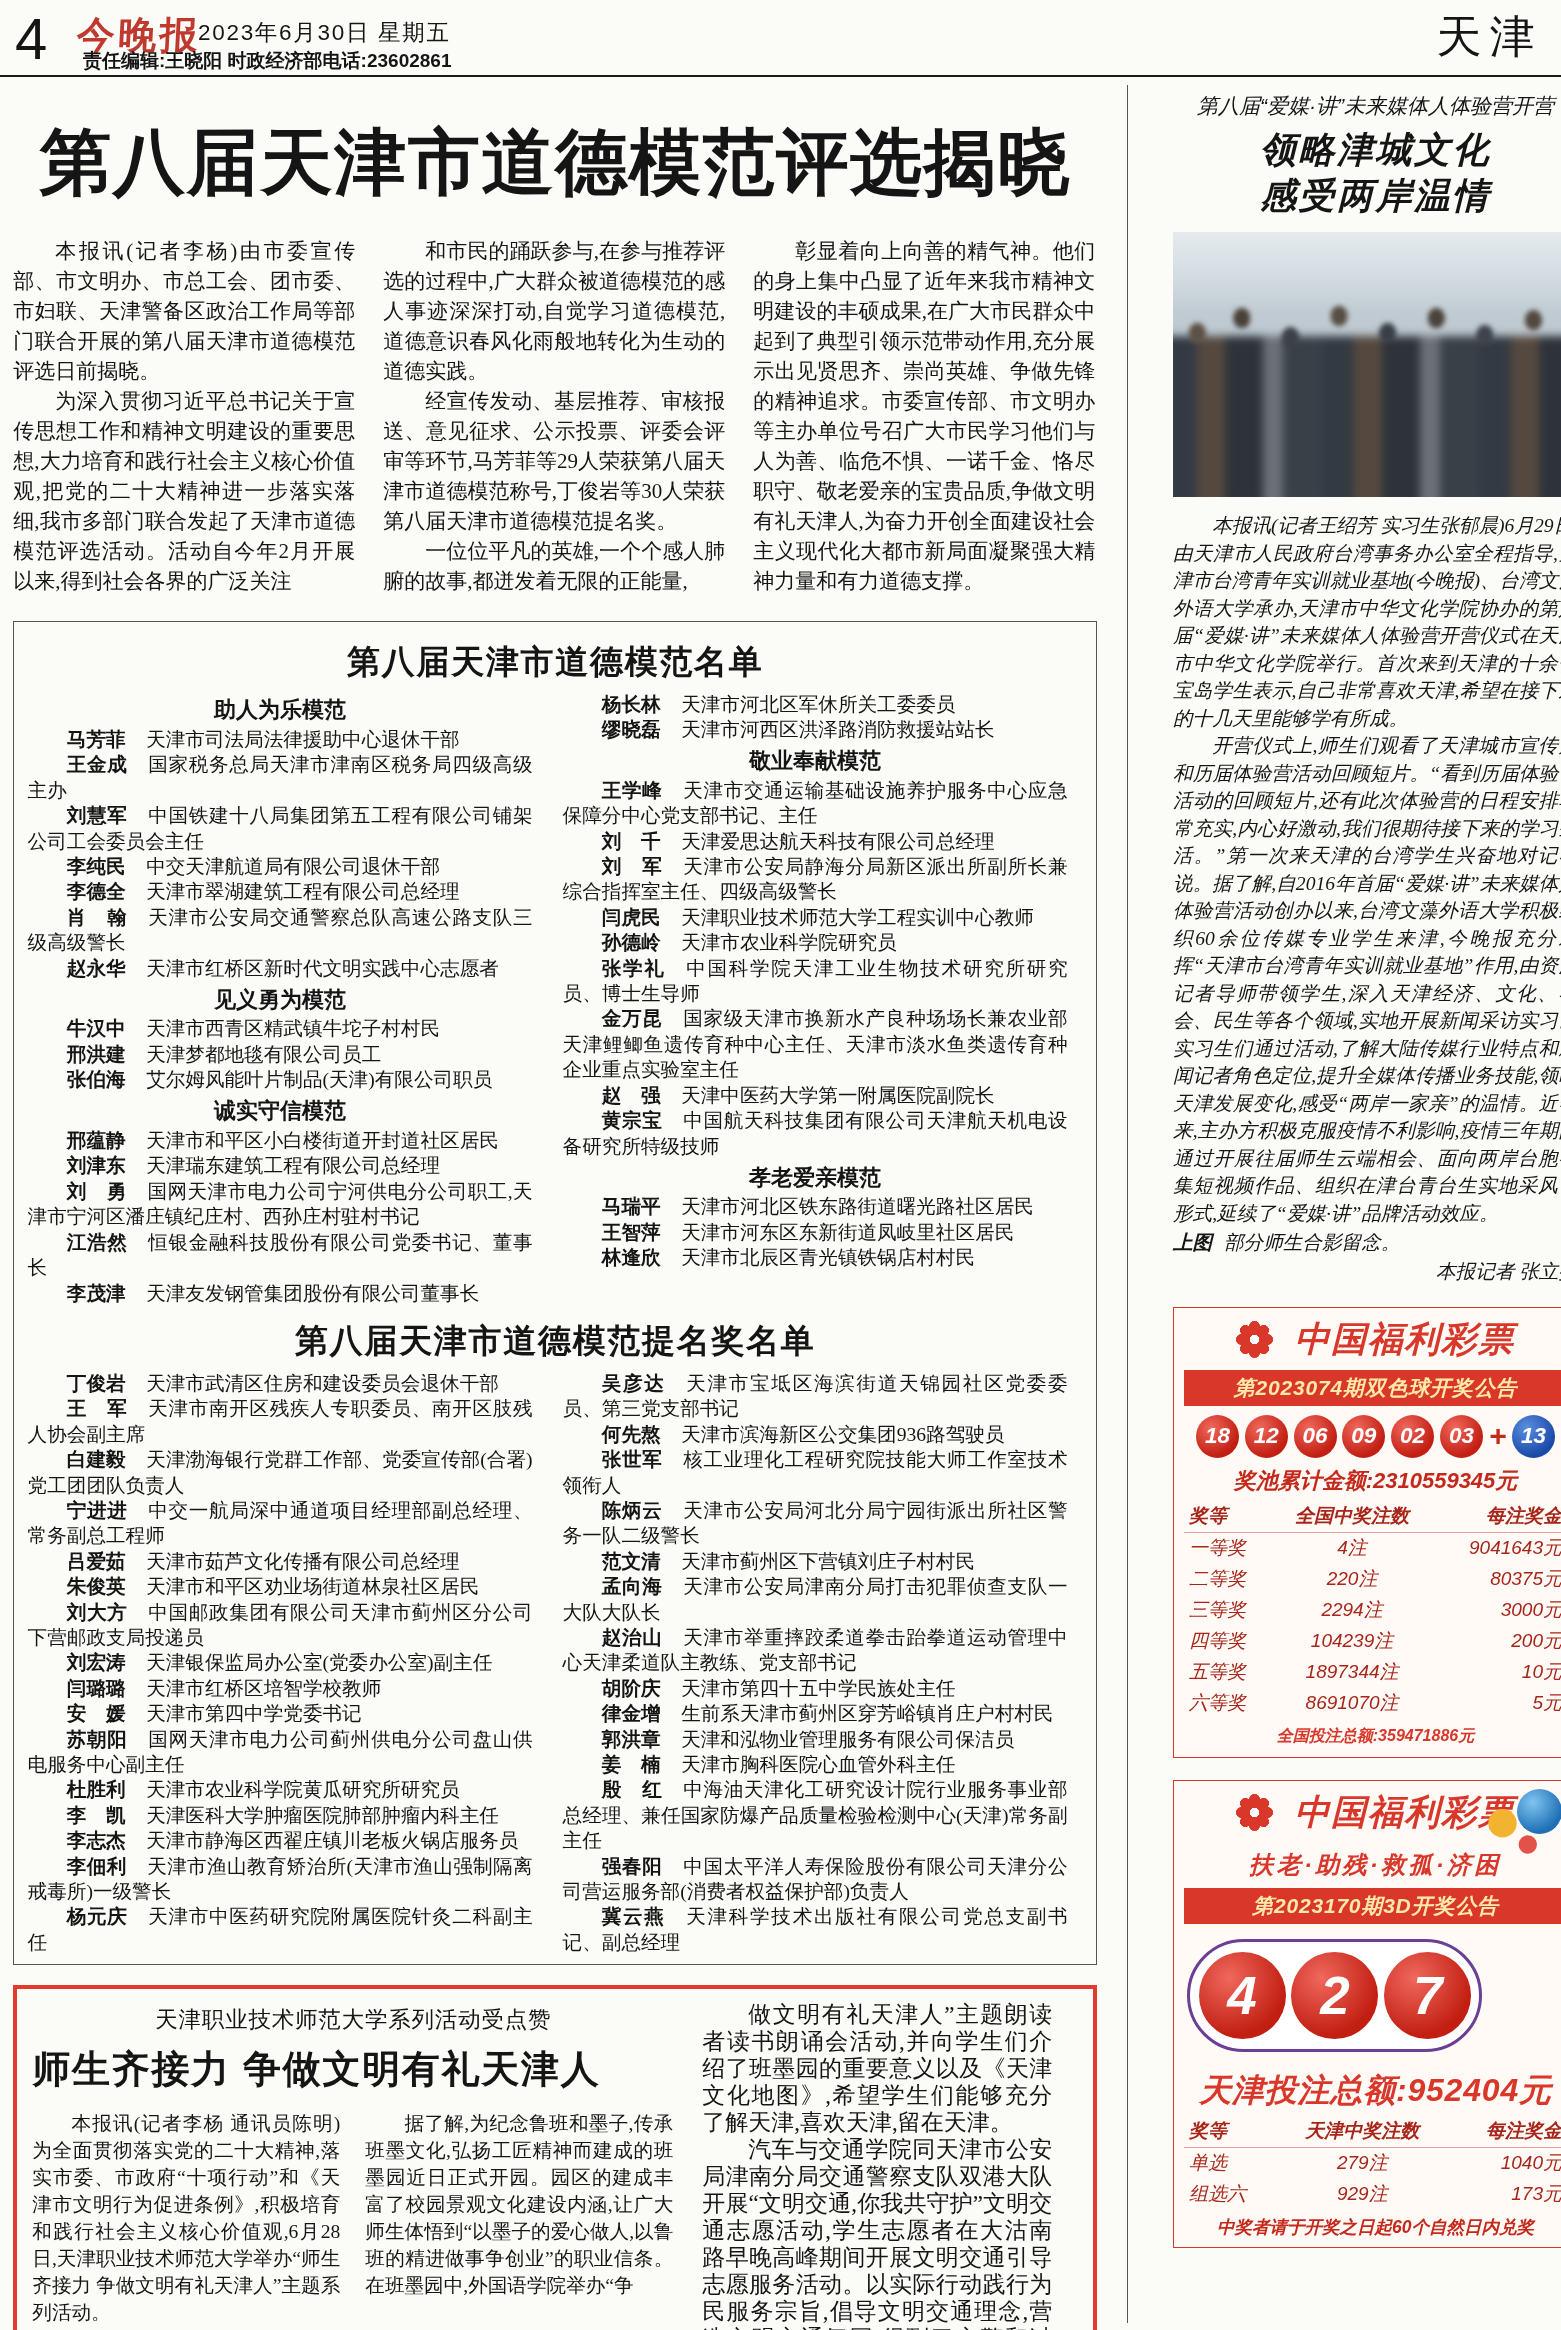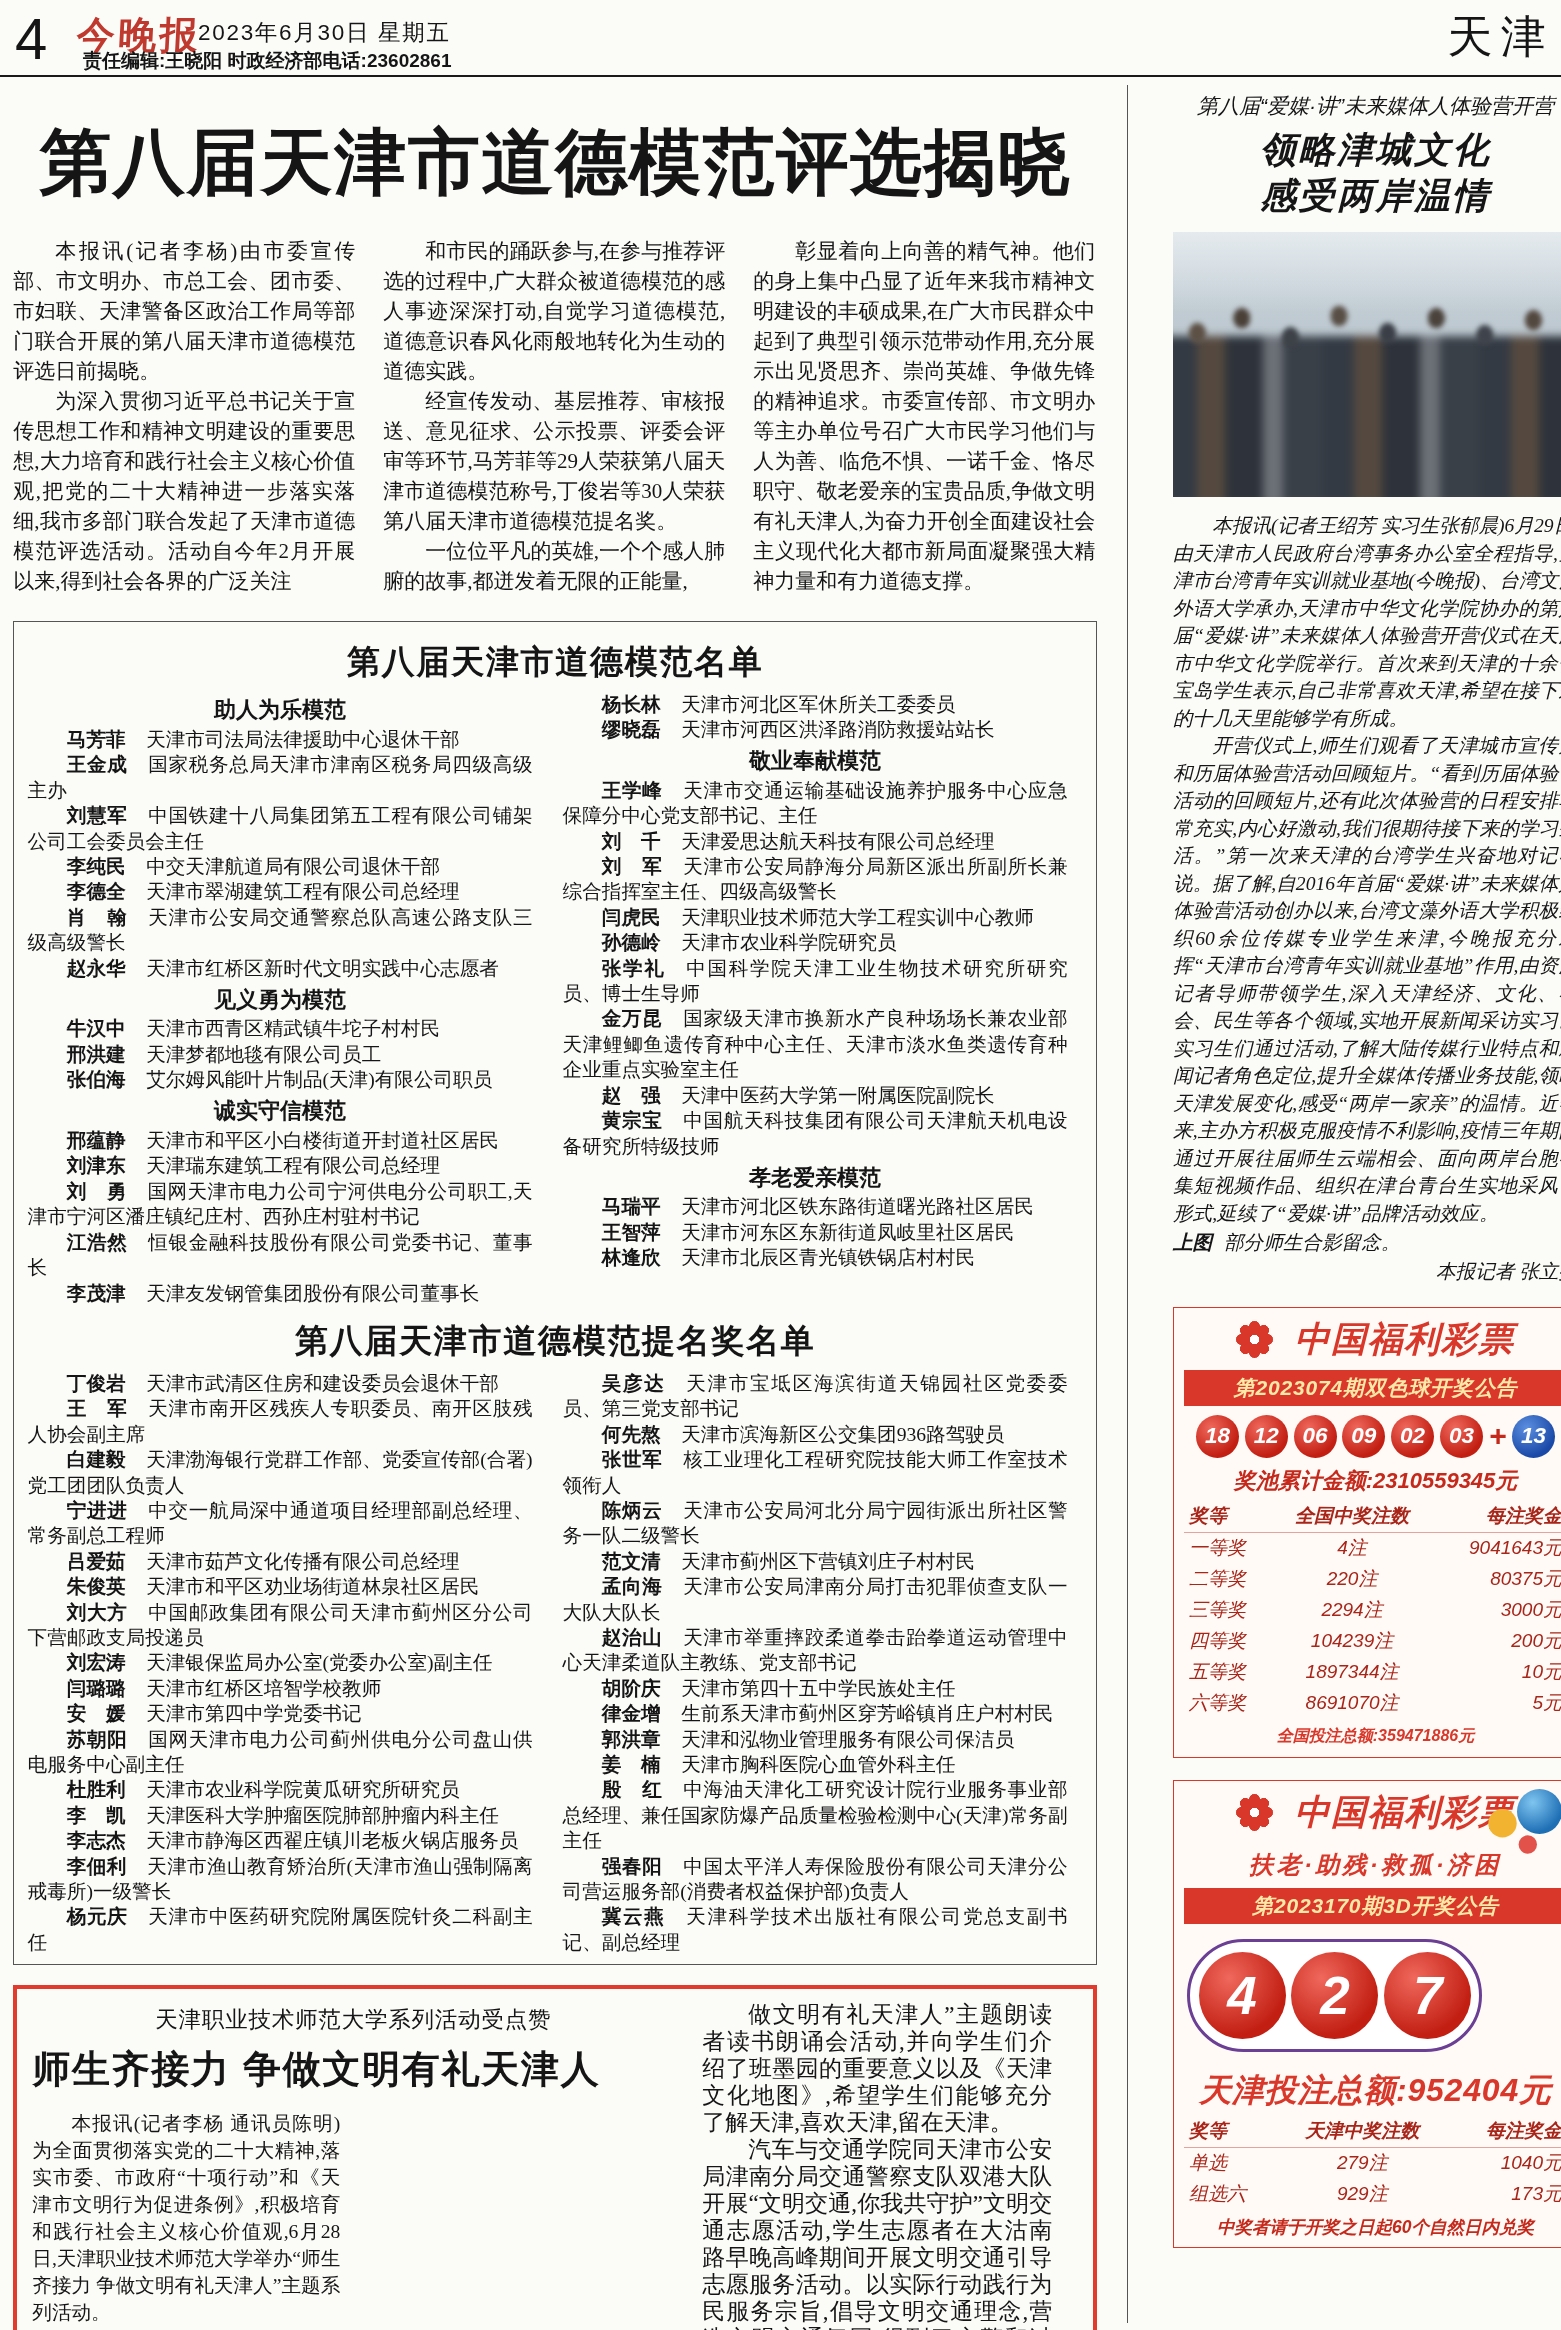--- a/index.html
+++ b/index.html
@@ -7,21 +7,21 @@
         font-family:"Liberation Serif","DejaVu Serif",serif;overflow:hidden;margin:0 auto;}
   .hei{font-family:"Liberation Sans","DejaVu Sans",sans-serif;}
 
   
   .pgnum{position:absolute;left:15px;top:5px;font-size:58px;font-weight:500;
          font-family:"Liberation Sans","DejaVu Sans",sans-serif;}
   .masthead{position:absolute;left:77px;top:10px;font-size:38px;font-weight:900;color:#c0392e;
             letter-spacing:3.3px;transform:skewX(-3deg);}
   .dateline{position:absolute;left:198px;top:16.7px;font-size:22.5px;letter-spacing:1.7px;}
   .edline{position:absolute;left:83px;top:48px;font-size:19px;font-weight:700;}
-  .section-name{position:absolute;right:8px;top:6.7px;font-size:45px;letter-spacing:8.3px;font-weight:500;}
+  .section-name{position:absolute;right:19px;top:6.7px;font-size:45px;letter-spacing:8.3px;font-weight:500;}
   .hrule{position:absolute;left:0;right:0;top:75px;border-top:2.5px solid #1a1a1a;}
   .vrule{position:absolute;left:1127px;top:85px;height:2238px;width:0;border-left:0.8px solid #555;}
 
   
   .main-left{position:absolute;left:13.3px;top:80px;width:1084px;}
   .lead-headline{font-size:72px;font-weight:900;text-align:center;line-height:1.12;
                  letter-spacing:1.7px;margin:42px 0 33px;}
   .cols3{display:flex;gap:28px;}
   .cols3 .col{width:342px;font-size:21px;line-height:30px;text-align:justify;}
   .cols3 .col p, .rb-col p, .rb-right p, .aside-body p{margin:0;text-indent:2em;}
@@ -224,20 +224,23 @@
     </section>
 
     <article class="red-box">
       <div class="rb-left">
         <div class="rb-kicker hei">天津职业技术师范大学系列活动受点赞</div>
         <h2 class="rb-headline hei">师生齐接力  争做文明有礼天津人</h2>
         <div class="rb-cols">
           <div class="rb-col">
               <p>本报讯(记者李杨 通讯员陈明)为全面贯彻落实党的二十大精神,落实市委、市政府“十项行动”和《天津市文明行为促进条例》,积极培育和践行社会主义核心价值观,6月28日,天津职业技术师范大学举办“师生齐接力 争做文明有礼天津人”主题系列活动。</p>
             </div>
+          <div class="rb-col">
+              <p>据了解,为纪念鲁班和墨子,传承班墨文化,弘扬工匠精神而建成的班墨园近日正式开园。园区的建成丰富了校园景观文化建设内涵,让广大师生体悟到“以墨子的爱心做人,以鲁班的精进做事争创业”的职业信条。在班墨园中,外国语学院举办“争</p>
+            </div>
         </div>
       </div>
       <div class="rb-right">
           <p>做文明有礼天津人”主题朗读者读书朗诵会活动,并向学生们介绍了班墨园的重要意义以及《天津文化地图》,希望学生们能够充分了解天津,喜欢天津,留在天津。</p>
           <p>汽车与交通学院同天津市公安局津南分局交通警察支队双港大队开展“文明交通,你我共守护”文明交通志愿活动,学生志愿者在大沽南路早晚高峰期间开展文明交通引导志愿服务活动。以实际行动践行为民服务宗旨,倡导文明交通理念,营造文明交通氛围,得到了交警和过往司机的点赞认可。</p>
         </div>
     </article>
   </div>
 
   <aside class="aside">

